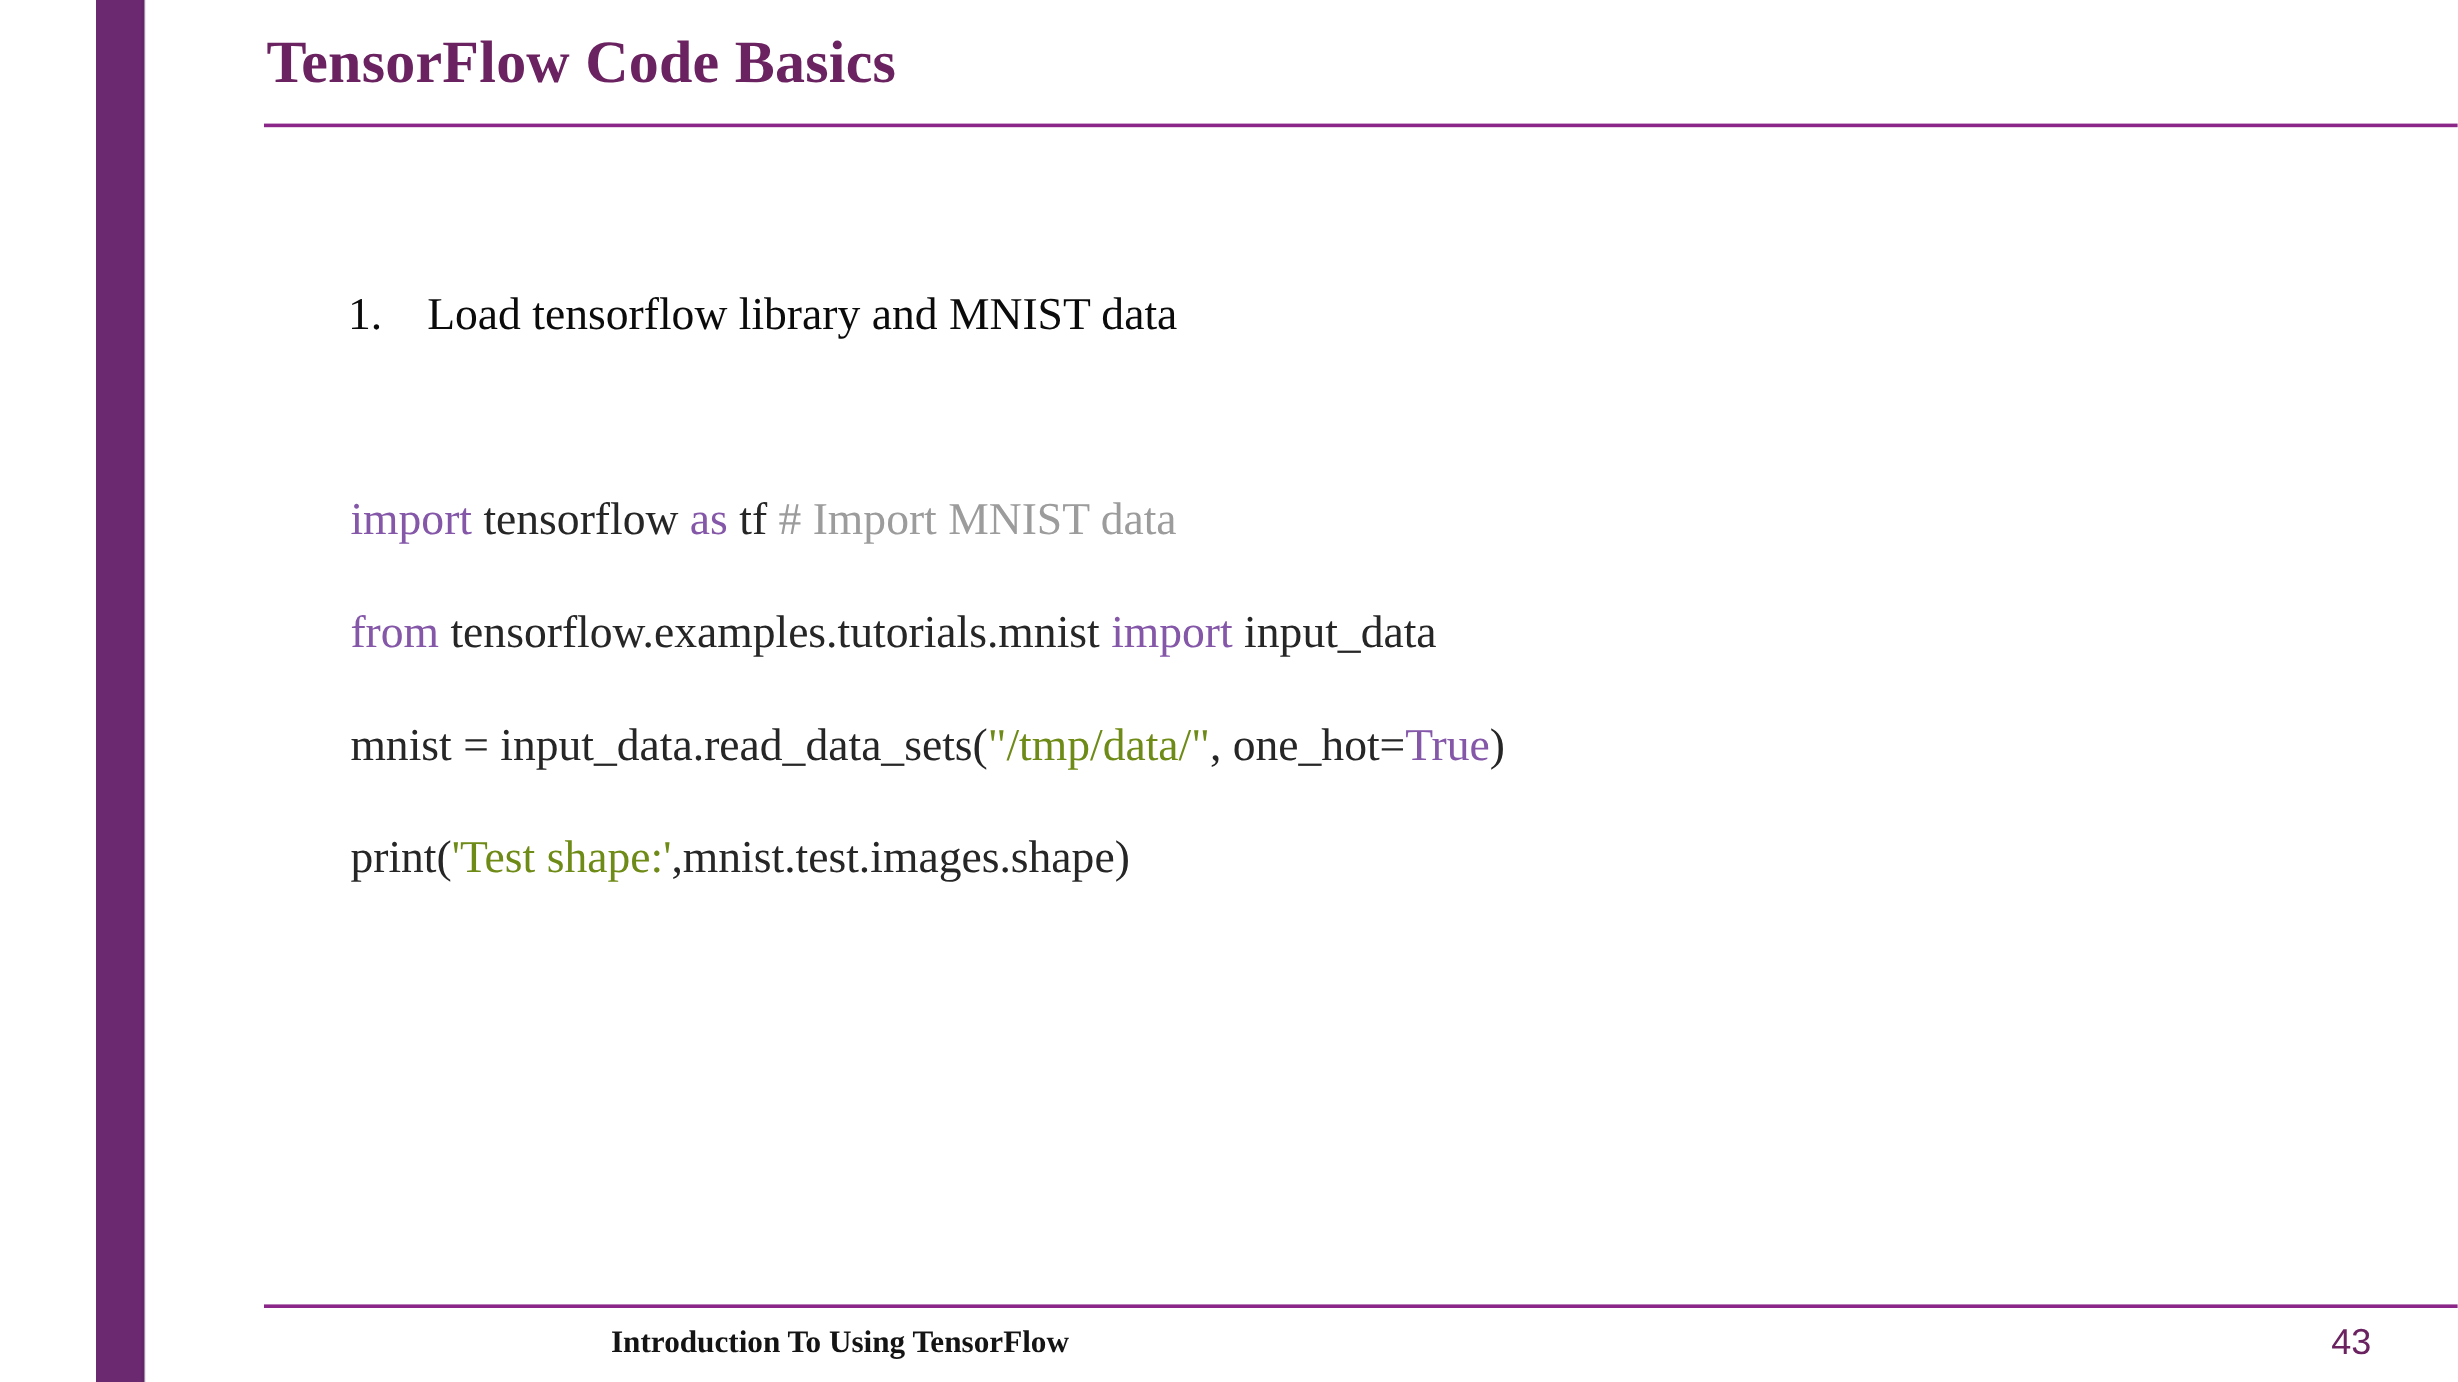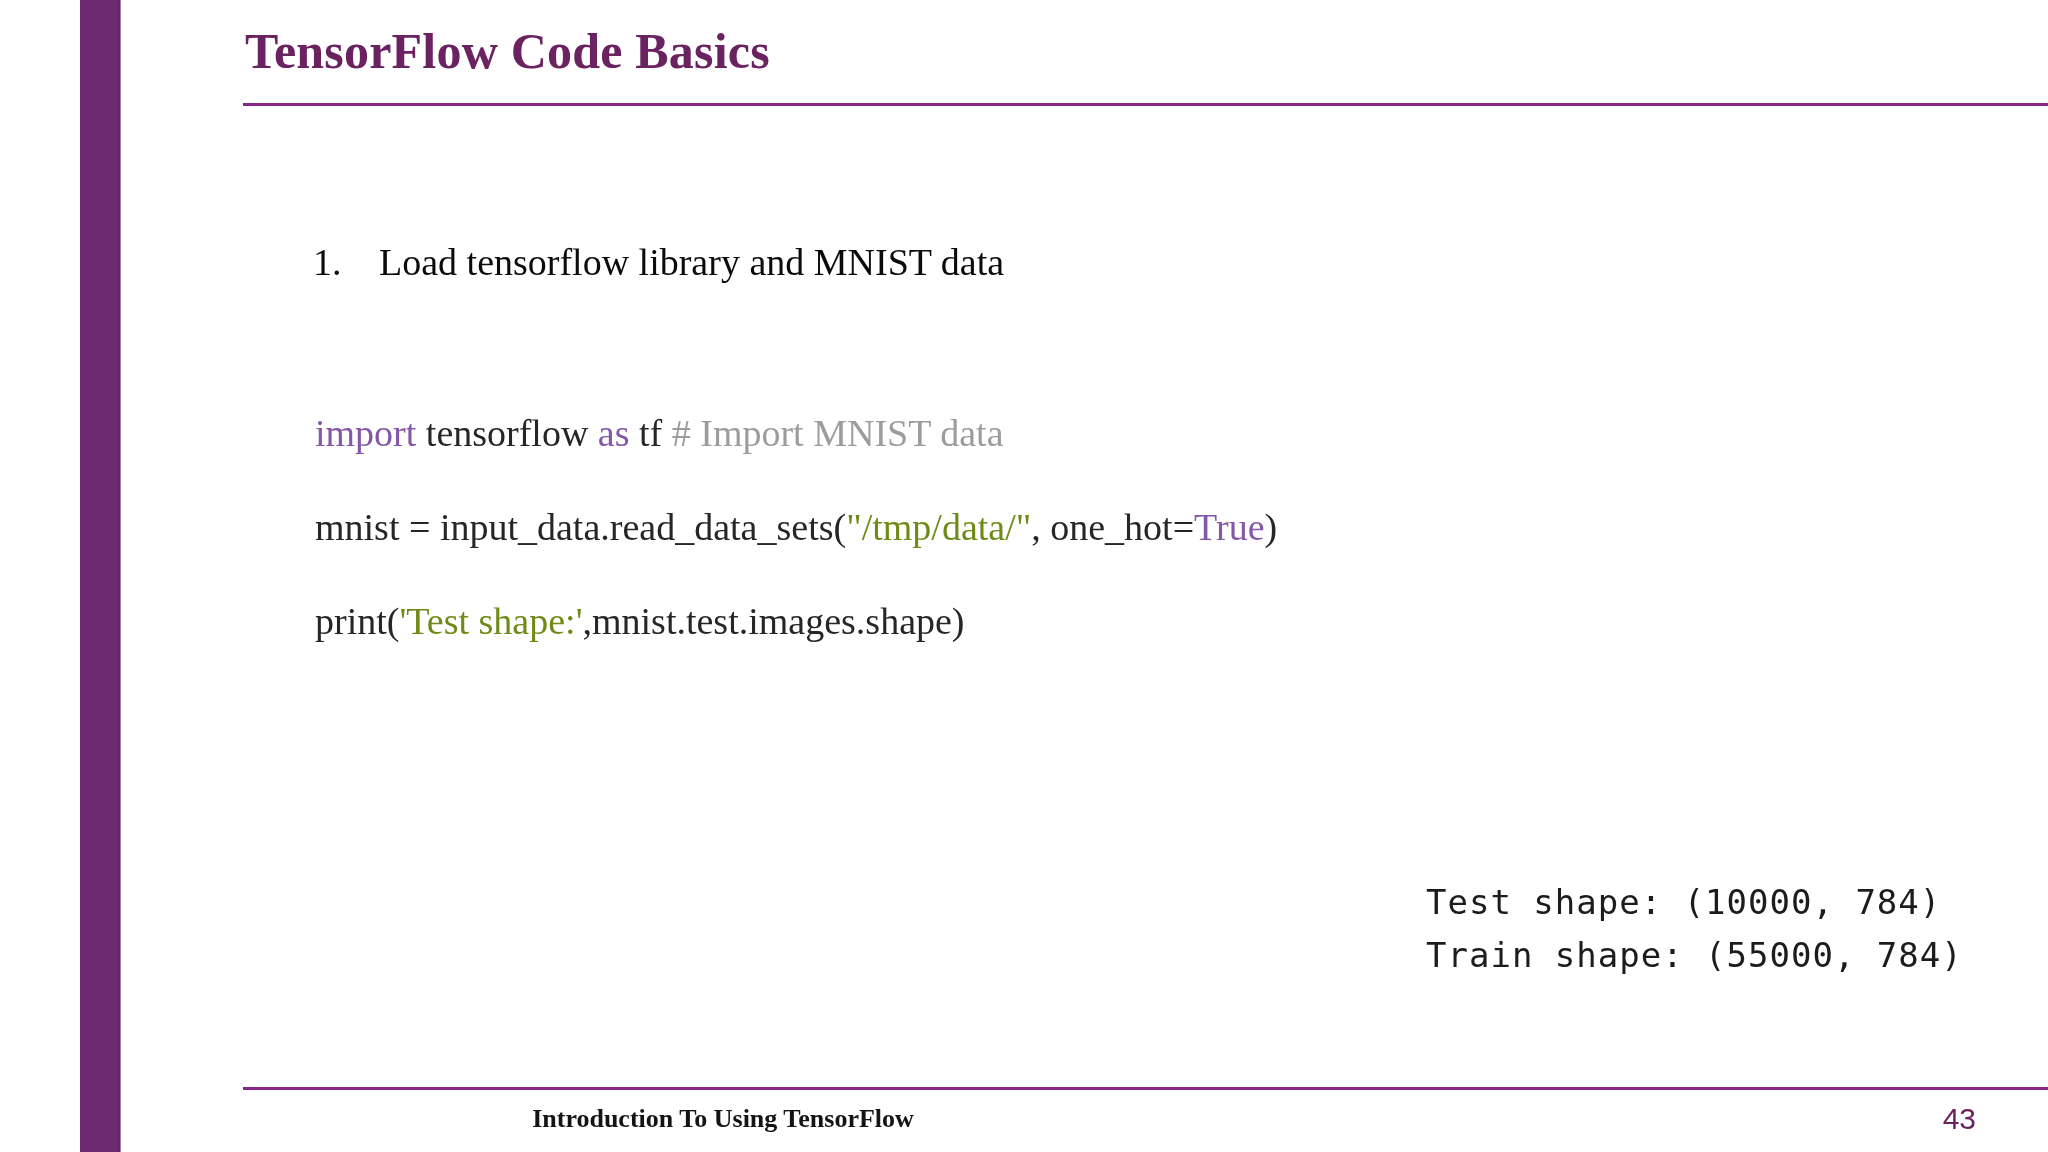--- a/index.html
+++ b/index.html
@@ -40,21 +40,20 @@
     opacity: .55;
   }
 
   
   .content {
     position: absolute;
     left: 120px;
     top: 0;
     right: 0;
     bottom: 0;
-    margin-left: 23px;
   }
 
   
   .title {
     position: absolute;
     left: 102px;
     top: 22px;
     font-size: 50px;
     font-weight: bold;
     color: #6B2260;
@@ -179,28 +178,28 @@
 
 
     <div class="num-item">
       <span class="num">1.</span><span>Load tensorflow library and MNIST data</span>
     </div>
 
     <div class="code">
 
       <div class="code-line"><span class="kw">import</span><span> tensorflow </span><span class="kw">as</span><span> tf </span><span class="cm"># Import MNIST data</span></div>
 
+      <div class="code-line"><span class="kw">from</span><span> tensorflow.examples.tutorials.mnist </span><span class="kw">import</span><span> input_data</span></div>
 
       <div class="code-line"><span>mnist = input_data.read_data_sets(</span><span class="str">"/tmp/data/"</span><span>, one_hot=</span><span class="kw">True</span><span>)</span></div>
 
       <div class="code-line"><span>print(</span><span class="str">'Test shape:'</span><span>,mnist.test.images.shape)</span></div>
 
 
     </div>
 
-    <div class="console"><div>Test shape: (10000, 784)</div><div>Train shape: (55000, 784)</div></div>
 
     <div class="footer-rule"></div>
     <div class="footer-text">Introduction To Using TensorFlow</div>
     <div class="page-number">43</div>
 
   </div>
 </div>
 
 </body></html>

